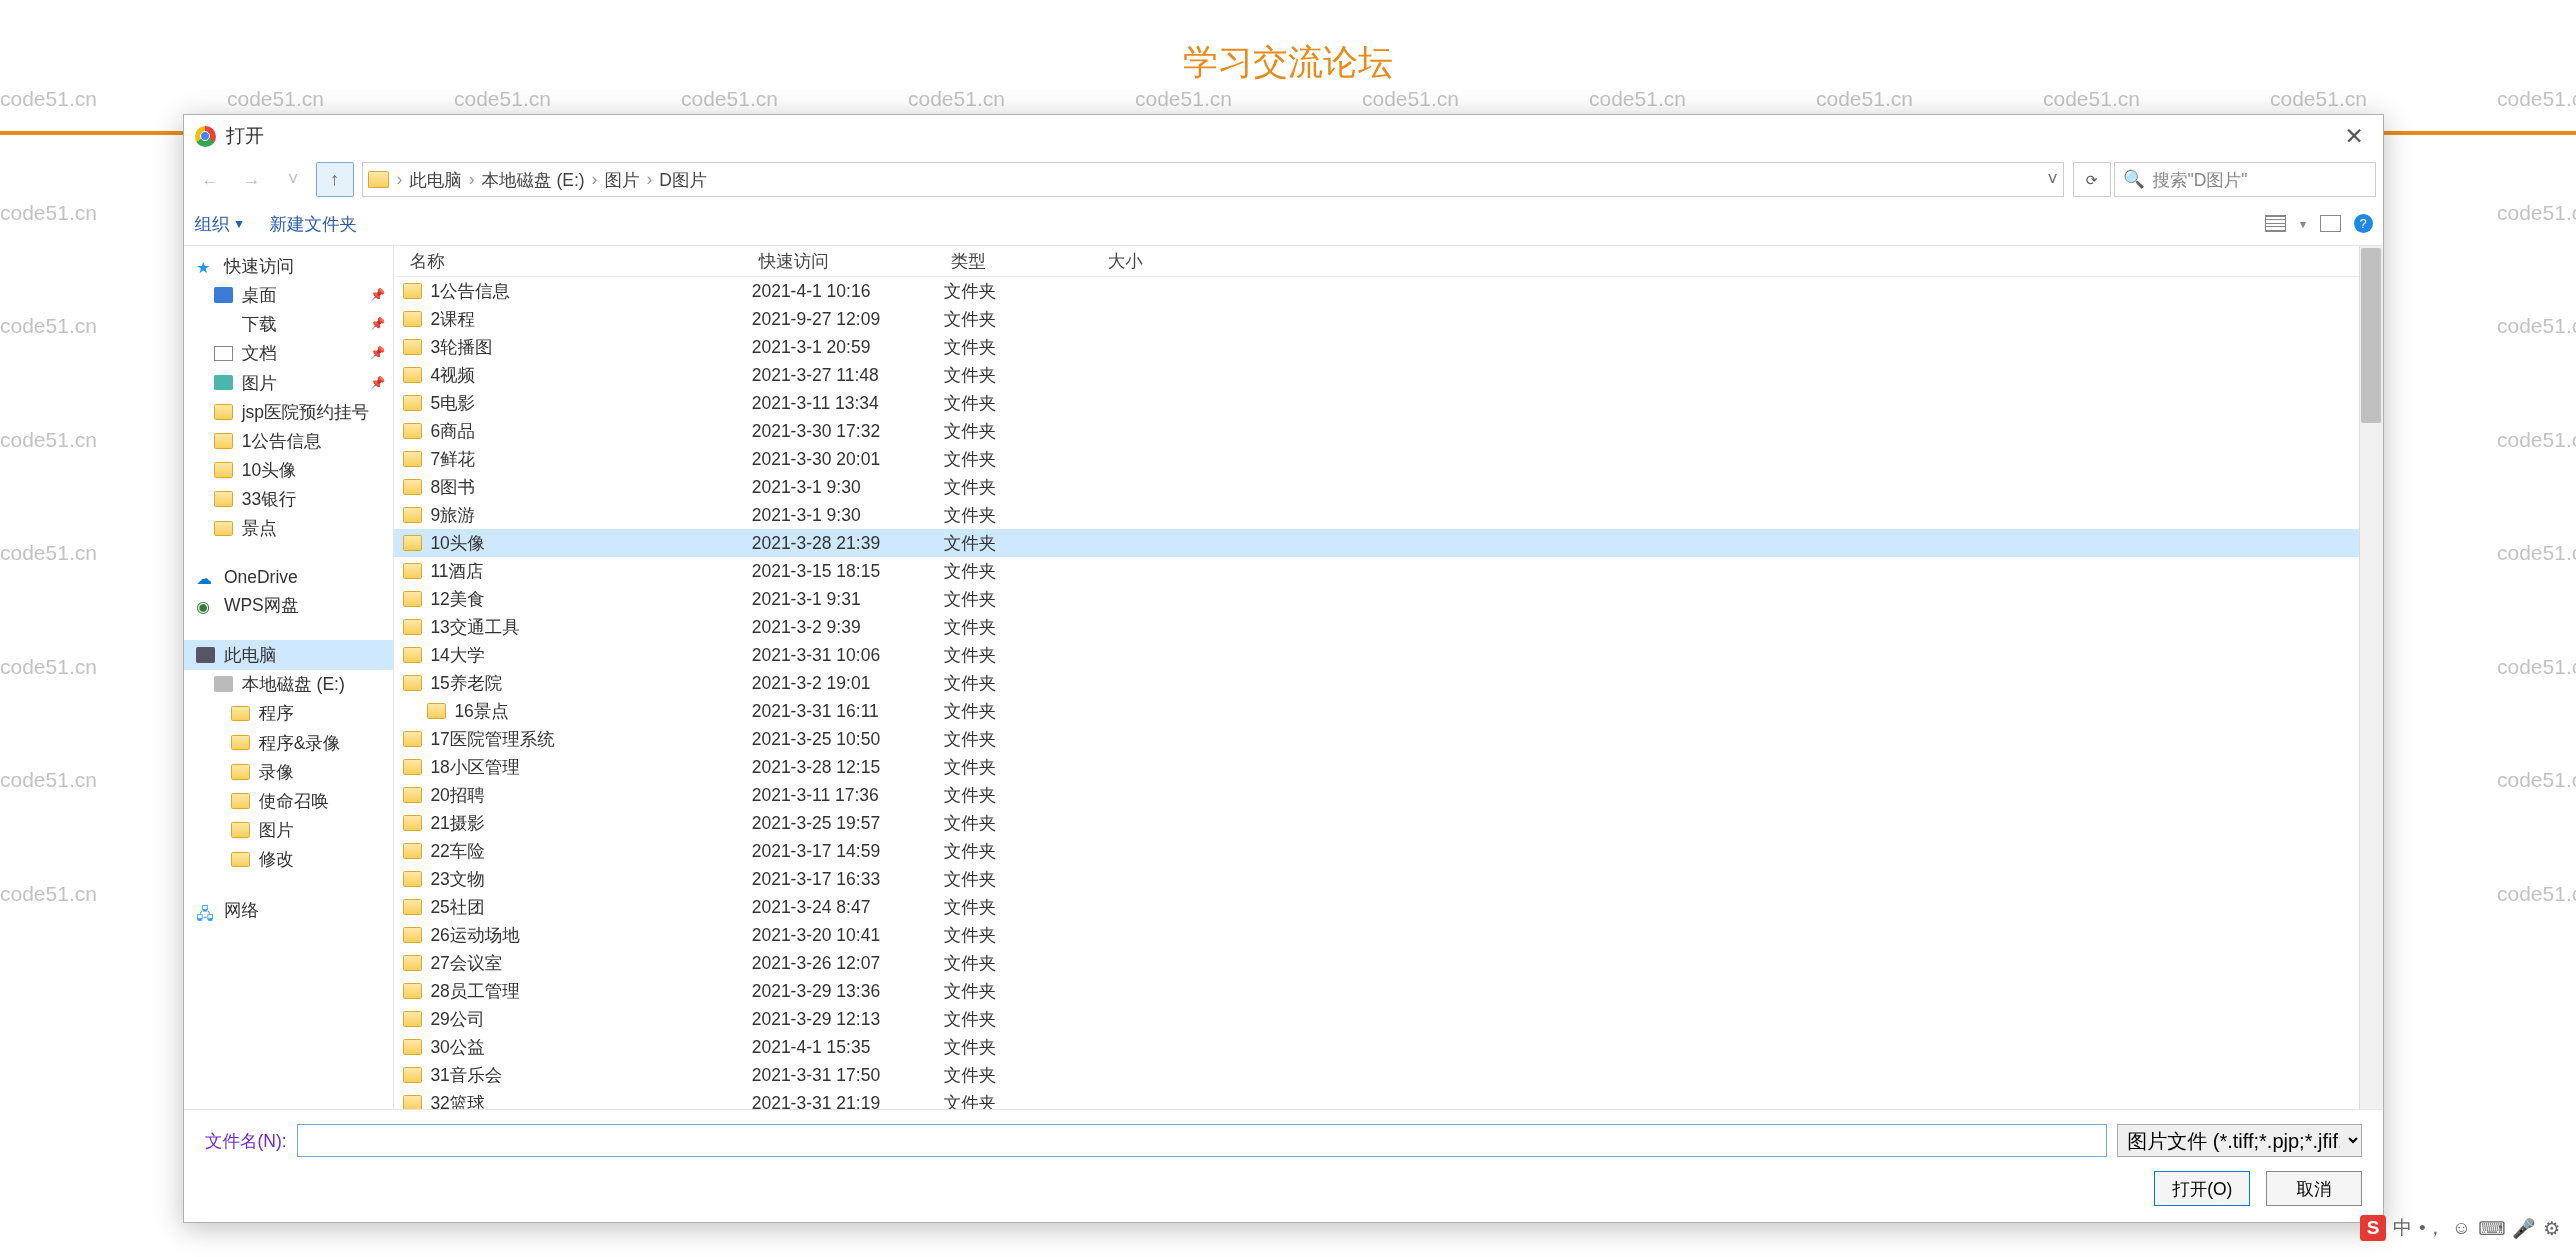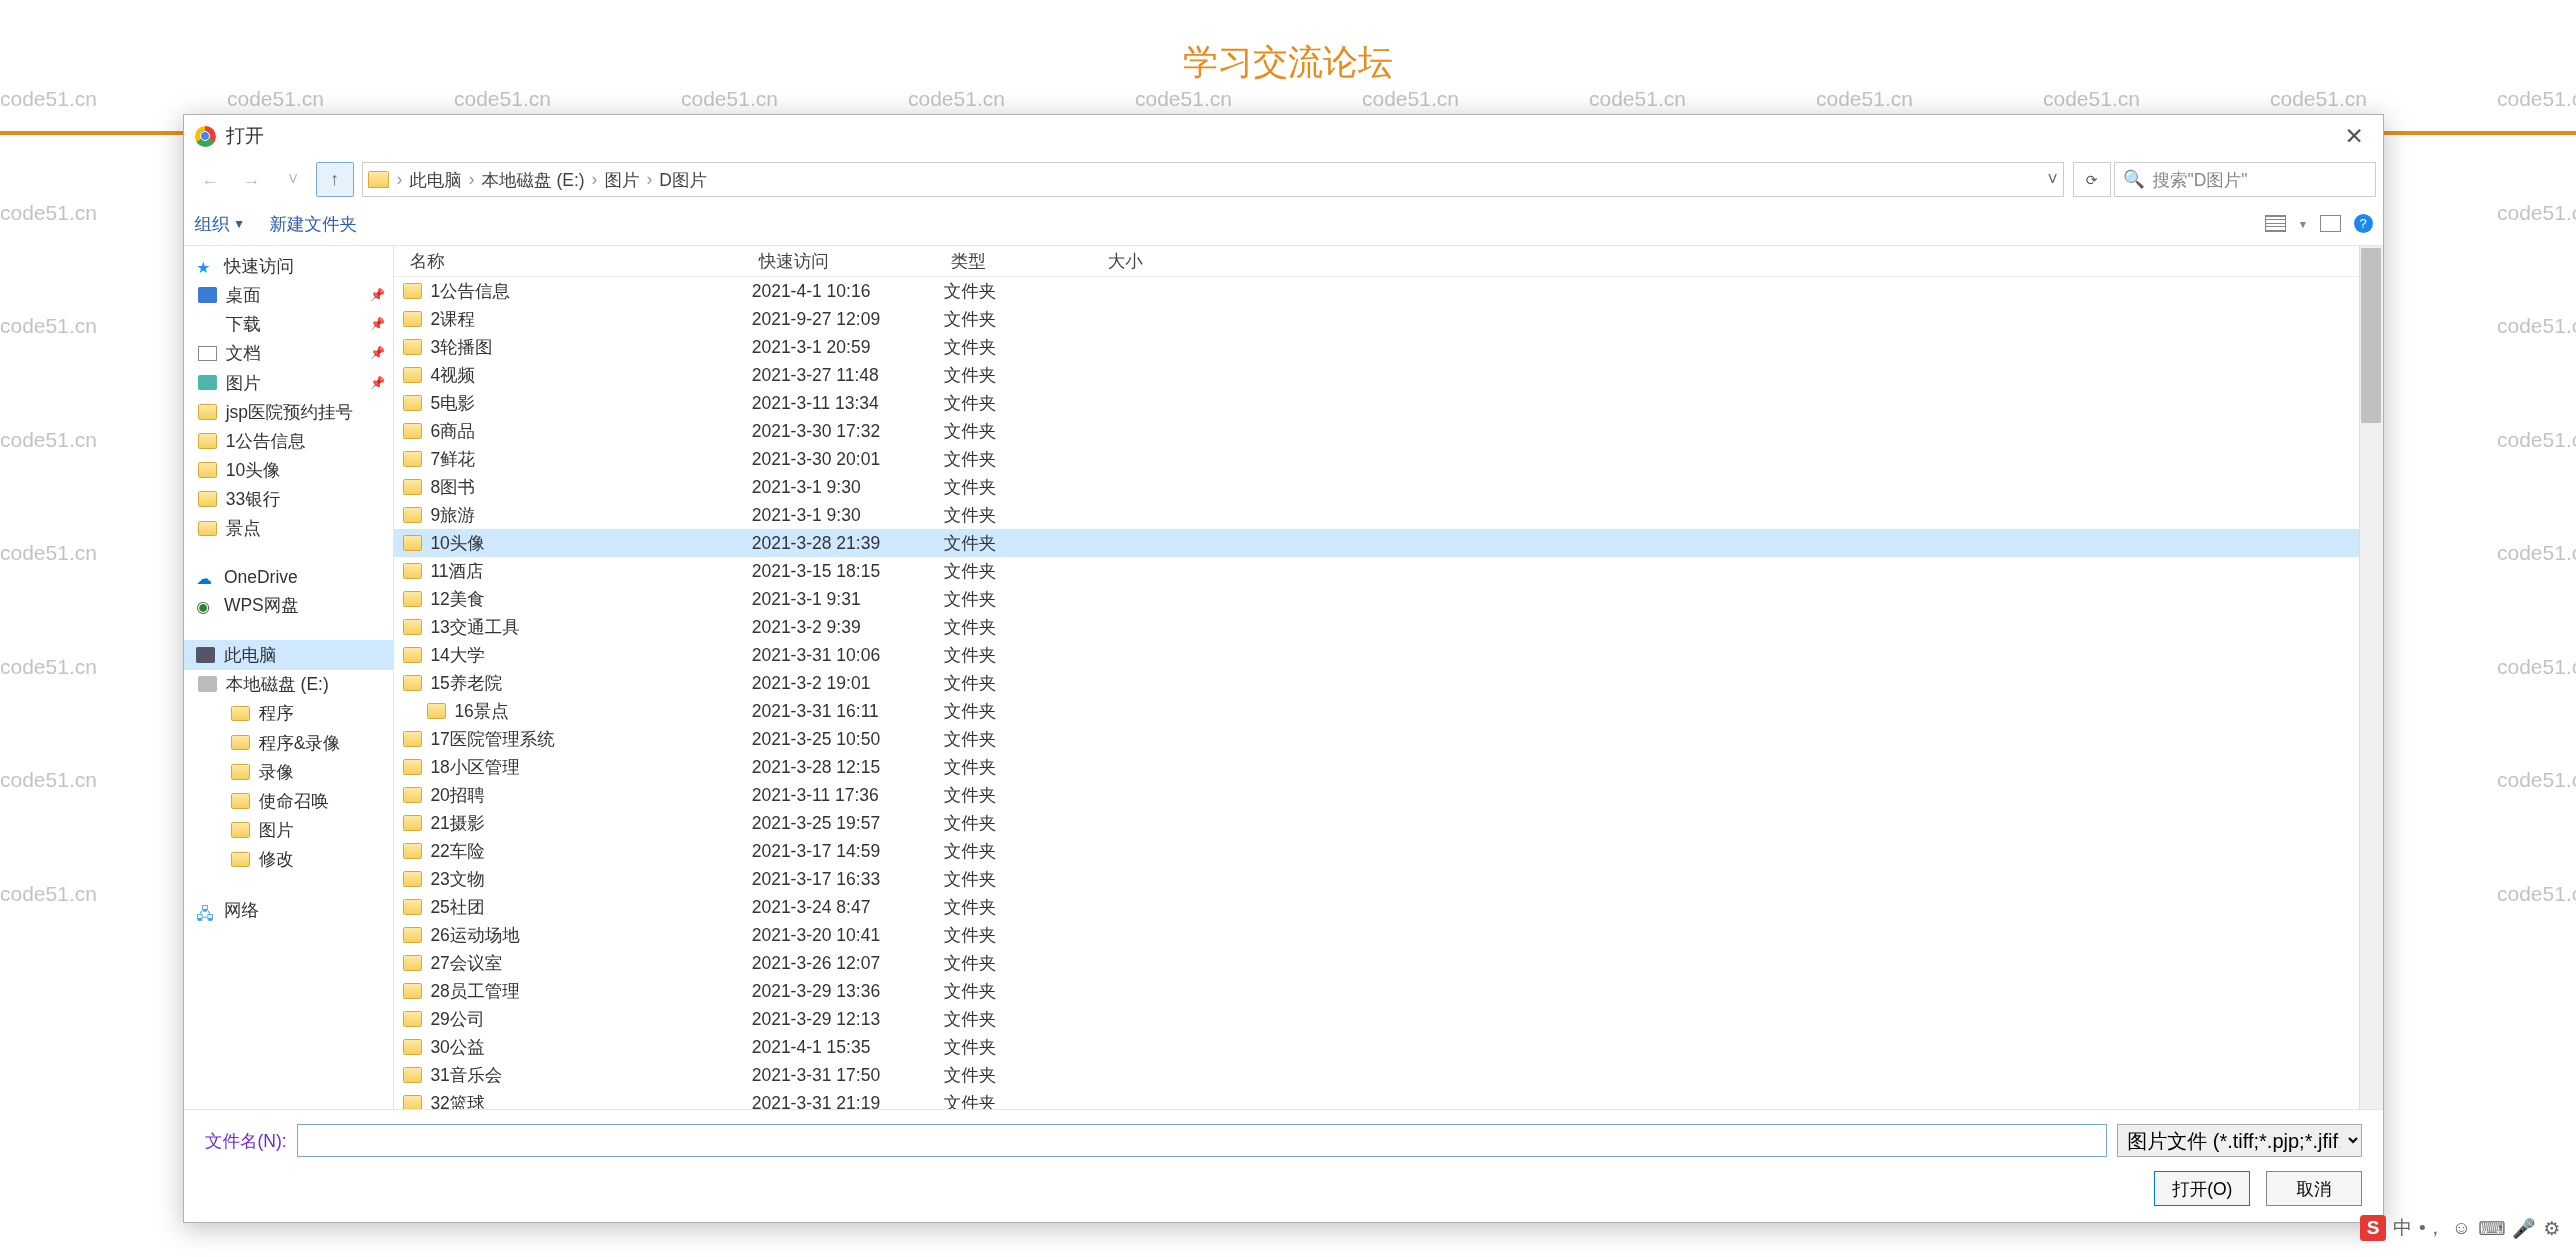--- a/index.html
+++ b/index.html
@@ -41,21 +41,21 @@
 .toolbar .right { margin-left:auto; display:flex;align-items:center;gap:12.2px;color:#555;}
 .view-ico { width:21px;height:17.5px;border:0.9px solid #888;cursor:pointer;}
 .help-ico { width:19px;height:19px;border-radius:50%;background:#1e88e5;color:#fff;display:flex;align-items:center;justify-content:center;font-size:13px;cursor:pointer;}
 
 .body { flex:1; display:flex; min-height:0; }
 
 .sidebar { width:210px; border-right:0.9px solid #e5e5e5; overflow:auto; padding:5.2px 0; font-size:17.5px; color:#333;}
 .side-item { display:flex;align-items:center;gap:8.7px;padding:2.6px 7px 2.6px 12.2px;cursor:pointer;white-space:nowrap;}
 .side-item.sel { background:#cde8ff;}
 .side-item .pin { margin-left:auto;color:#7a7a7a;font-size:12.2px;}
-.side-item.lvl1 { padding-left:14px;align-items:center;}
+.side-item.lvl1 { padding-left:30px;align-items:center;}
 .side-item.lvl2 { padding-left:47px;}
 .ico { width:19px;height:15.7px;display:inline-block;flex-shrink:0;}
 .ico.star { color:#2196f3;font-size:15.7px;}
 .ico.folder { background:linear-gradient(#ffe9a6,#f7cf5d);border:0.9px solid #d6a93a;border-radius:1.7px;}
 .ico.desktop { background:#3a7bd5;border-radius:1.7px;}
 .ico.download { color:#2196f3;font-size:15.7px;}
 .ico.doc { background:#fff;border:0.9px solid #888;}
 .ico.pic { background:#4db6ac;border-radius:1.7px;}
 .ico.cloud { color:#0078d4;font-size:15.7px;}
 .ico.wps { color:#2e7d32;font-size:15.7px;}

